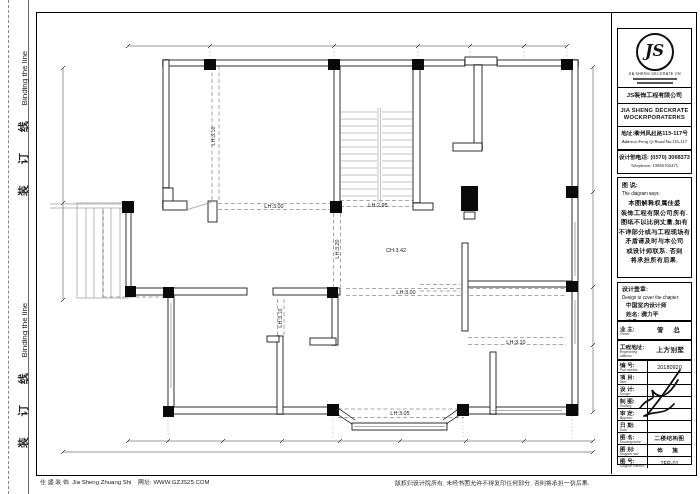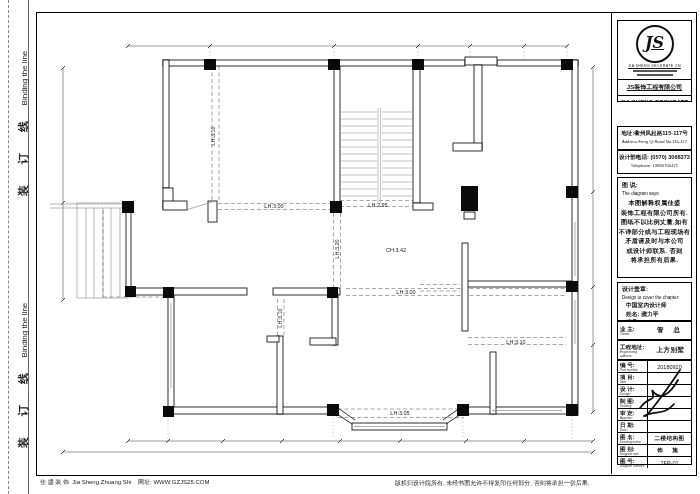--- a/index.html
+++ b/index.html
@@ -255,21 +255,21 @@
       <text x="378" y="207">LH:2.95</text>
       <text x="396" y="252">CH:3.42</text>
       <text transform="translate(339,249) rotate(-90)">LH:3.20</text>
       <text x="406" y="294">LH:3.00</text>
       <text transform="translate(282,318) rotate(-90)">LH:3.10</text>
       <text x="516" y="344">LH:3.10</text>
       <text x="400" y="415">LH:3.05</text>
     </g>
   </svg>
 
-  <div class="tb-box" style="top:20px;height:82px;text-decoration:underline;">
+  <div class="tb-box" style="top:28px;height:102px;">
     <div class="logo-circle">JS</div>
     <div class="ring-text">JIA SHENG DECKRATE ON</div>
     <div class="micro-bar" style="width:44px;"></div>
     <div class="micro-bar" style="width:36px;"></div>
     <div class="co-cn">JS装饰工程有限公司</div>
     <div class="co-en">
       <div>JIA SHENG DECKRATE</div>
       <div>WOCKRPORATERKS</div>
     </div>
   </div>

